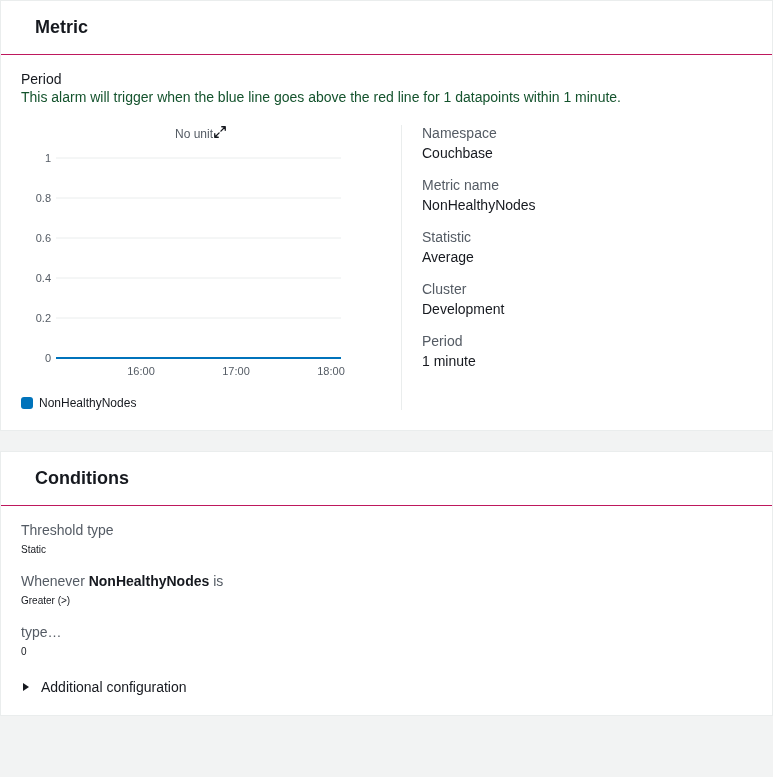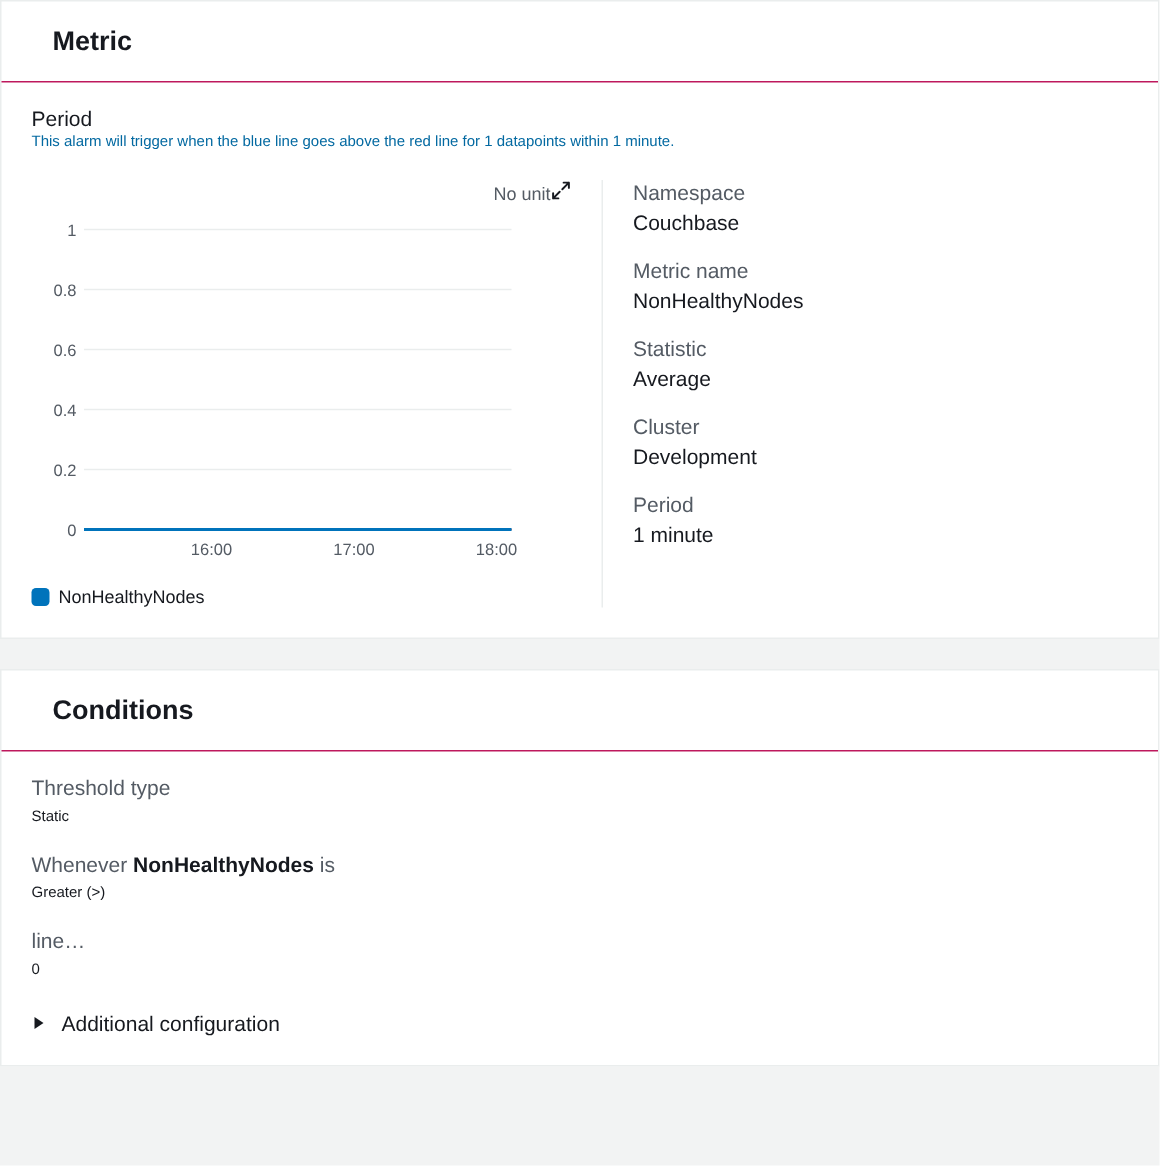--- a/index.html
+++ b/index.html
@@ -27,37 +27,37 @@
     .panel-body {
       padding: 16px 20px 20px;
     }
     .graph-title {
       font-size: 14px;
       font-weight: 400;
       margin-bottom: 2px;
       color: #16191f;
     }
     .graph-desc {
-      font-size: 10px;
-      color: #0369a1;
+      font-size: 14px;
+      color: #14532d;
       margin-bottom: 20px;
     }
     .graph-row {
       display: flex;
       gap: 20px;
     }
     .chart-col { flex: 0 0 360px; }
     .meta-col {
       flex: 1;
       border-left: 1px solid #eaeded;
       padding-left: 20px;
     }
     .chart-top {
       display: flex;
-      justify-content: flex-end;
+      justify-content: center;
       align-items: center;
       margin-bottom: 8px;
     }
     .chart-unit { font-size: 12px; color: #545b64; }
     .expand-icon { cursor: pointer; color: #16191f; }
     .expand-icon svg { width: 14px; height: 14px; }
     .chart-svg { display: block; }
     .legend {
       display: flex;
       align-items: center;
@@ -187,21 +187,21 @@
     </div>
 
     <div class="cond-block">
       <div class="cond-label">
         <span>Whenever </span><span class="strong">NonHealthyNodes</span><span> is</span>
       </div>
       <div class="cond-value">Greater (&gt;)</div>
     </div>
 
     <div class="cond-block">
-      <div class="cond-label">line…</div>
+      <div class="cond-label">type…</div>
       <div class="cond-value">0</div>
     </div>
 
     <div class="disclosure">
       <span class="caret">
         <svg width="10" height="10" viewBox="0 0 10 10">
             <path d="M2 1 L8 5 L2 9 Z" fill="#16191f"></path>
           </svg>
       </span>
       <span>Additional configuration</span>

